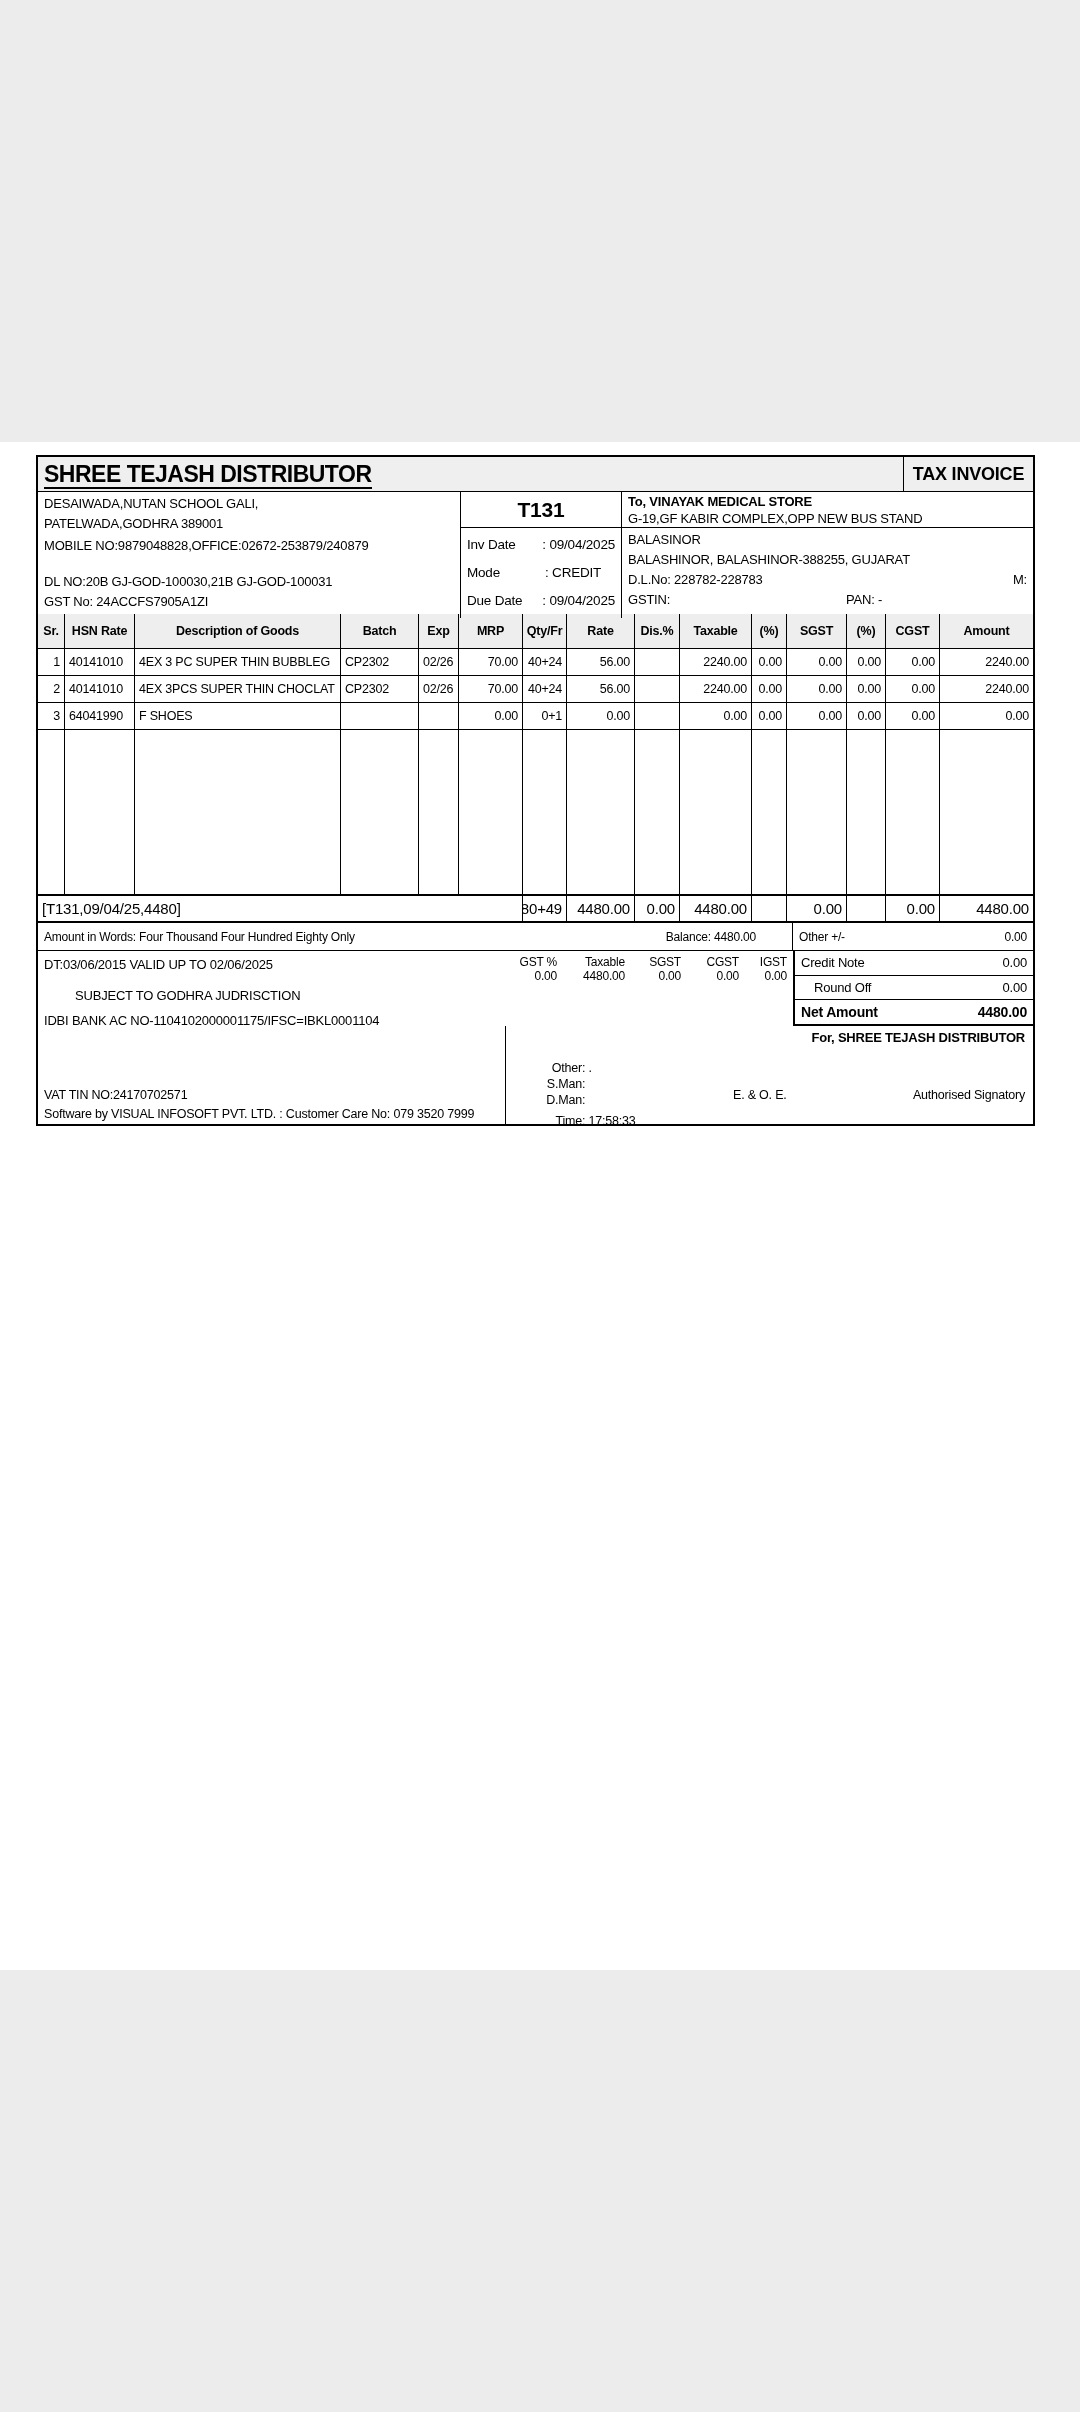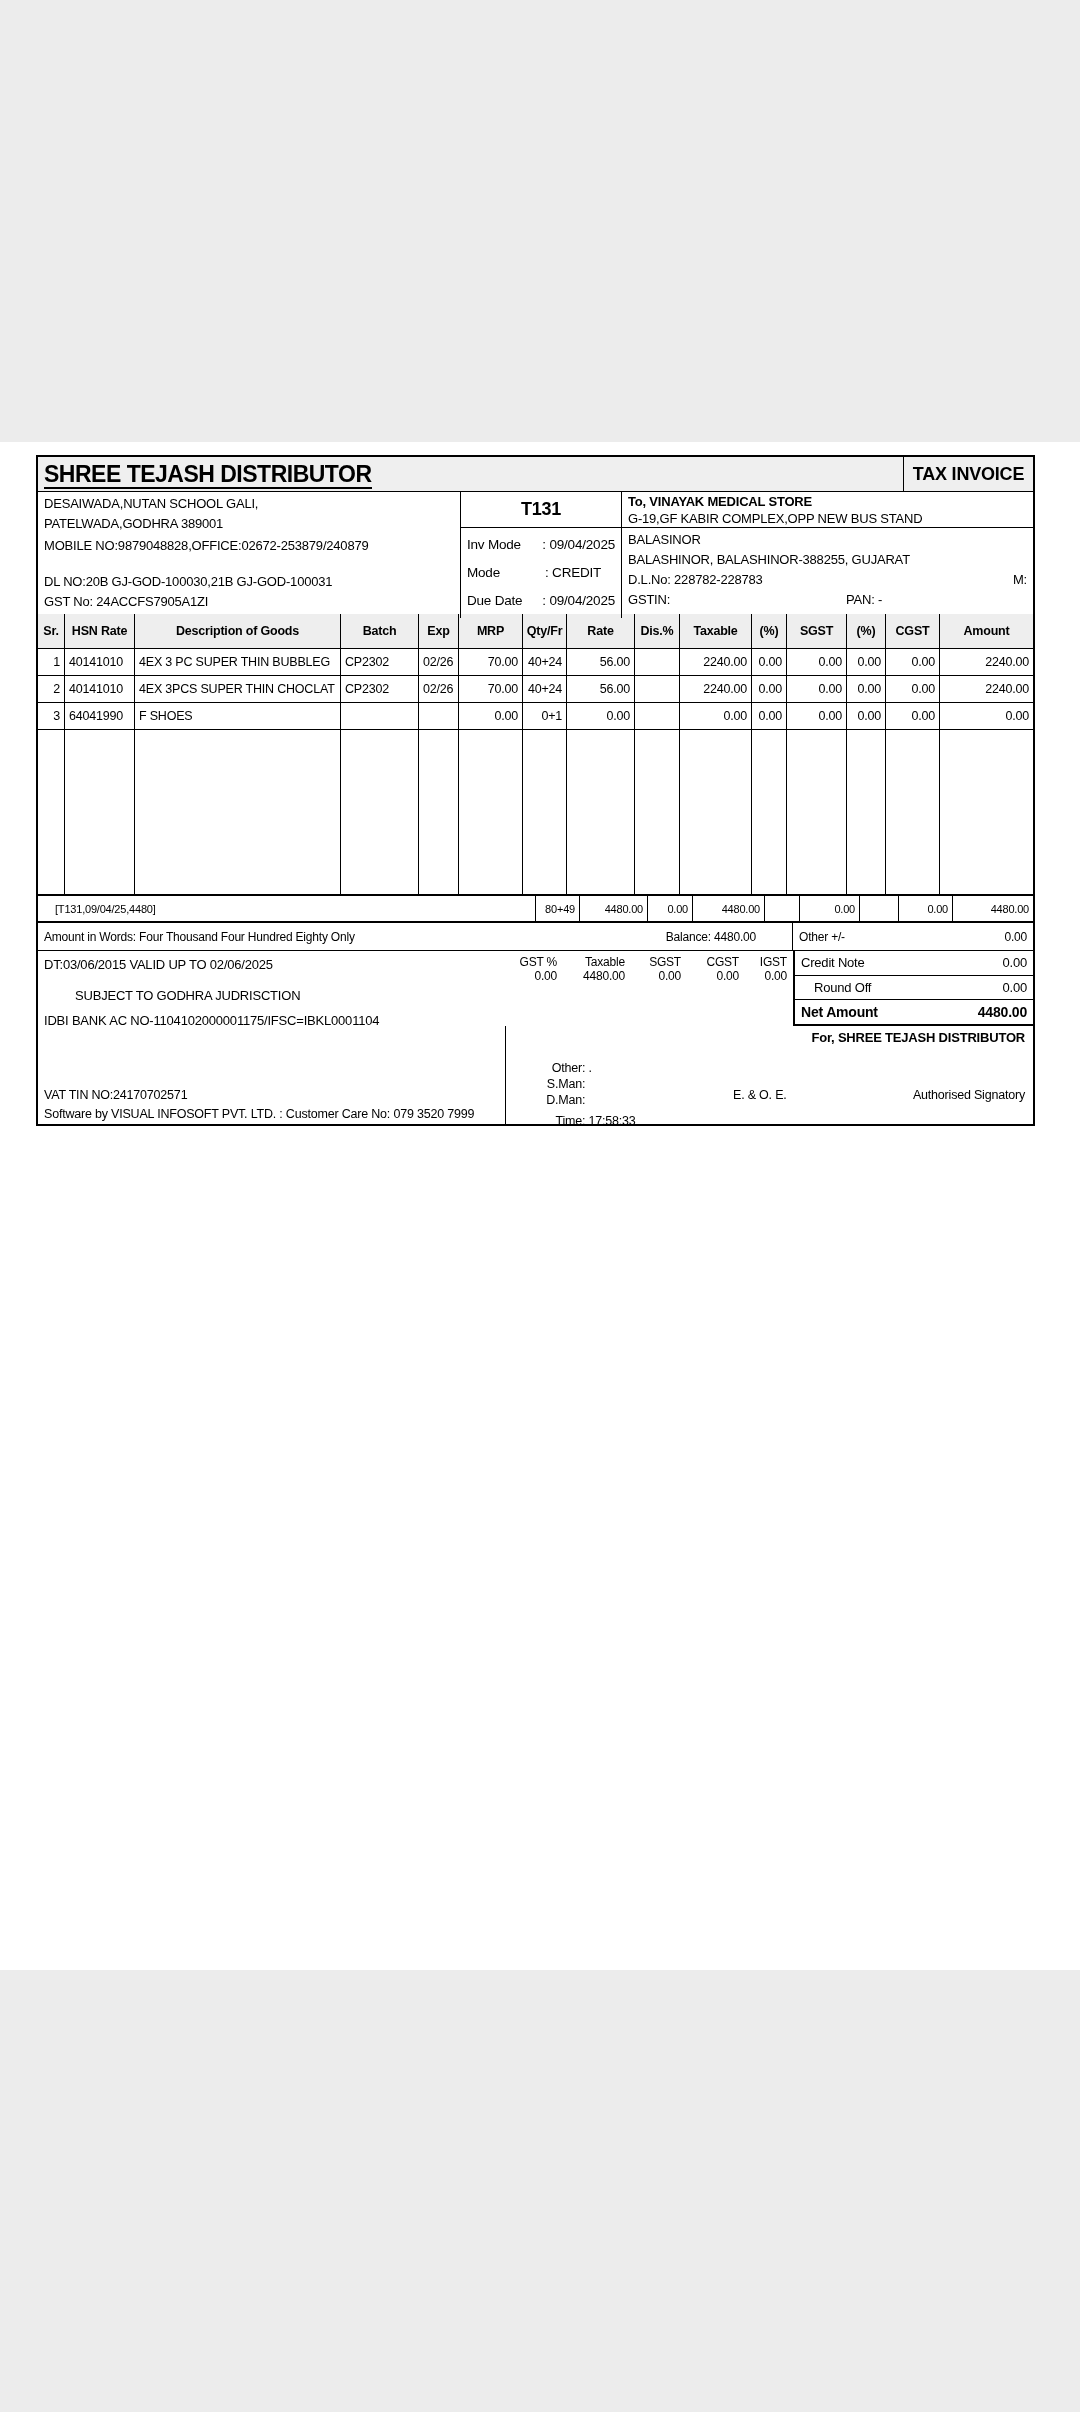--- a/index.html
+++ b/index.html
@@ -14,21 +14,21 @@
   .title-main span { border-bottom:2px solid #000; letter-spacing:-0.5px; }
   .tax-invoice { width:130px; border-left:1px solid #000; align-self:stretch; display:flex; align-items:center; justify-content:center; font-size:18px; font-weight:bold; }
 
   
   .header-grid { display:grid; grid-template-columns:423px 161px 1fr; height:122px; font-size:13px; }
   .h-left { border-right:1px solid #000; padding:2px 6px; }
   .h-left .ln { line-height:20px; white-space:nowrap; }
   .h-left .ln3 { line-height:23px; }
   .h-left .spacer { height:15px; }
   .h-mid { border-right:1px solid #000; display:flex; flex-direction:column; }
-  .t131 { height:36px; border-bottom:1px solid #000; display:flex; align-items:center; justify-content:center; font-size:18px; font-weight:bold; }
+  .t131 { height:36px; border-bottom:1px solid #000; display:flex; align-items:center; justify-content:center; font-size:21px; font-weight:bold; }
   .date-rows { padding:3px 6px; }
   .date-rows .dr { display:flex; line-height:28px; font-size:13.5px; white-space:nowrap; }
   .date-rows .dr .lbl { width:78px; }
   .h-right { display:flex; flex-direction:column; }
   .buyer-top { height:36px; border-bottom:1px solid #000; padding:1px 6px; }
   .buyer-top .b1 { font-weight:bold; line-height:17px; white-space:nowrap; }
   .buyer-top .b2 { line-height:17px; white-space:nowrap; }
   .buyer-rows { padding:2px 6px; position:relative; flex:1; }
   .buyer-rows .br { line-height:20px; white-space:nowrap; }
   .row-flex { display:flex; justify-content:space-between; }
@@ -36,21 +36,21 @@
 
   
   .tg { display:grid; grid-template-columns:27px 70px 206px 78px 40px 64px 44px 68px 45px 72px 35px 60px 39px 54px 1fr; }
   .tg > div { border-right:1px solid #000; padding:0 4px; display:flex; align-items:center; overflow:hidden; white-space:nowrap; }
   .tg > div:last-child { border-right:none; }
   .thead { height:35px; background:#eeeeee; border-bottom:1px solid #000; font-weight:bold; font-size:12.5px; }
   .thead > div { justify-content:center; padding:0 1px; }
   .trow { height:27px; border-bottom:1px solid #000; font-size:12.5px; }
   .tempty { height:166px; border-bottom:2px solid #000; }
   .tempty > div { align-items:stretch; }
-  .ttotal { height:27px; border-bottom:2px solid #000; font-size:11px;padding-left:13px; }
+  .ttotal { height:27px; border-bottom:2px solid #000; font-size:15px; }
   .ttotal .span6 { grid-column:1 / span 6; justify-content:flex-start; }
   .ta-r { justify-content:flex-end !important; }
   .ta-l { justify-content:flex-start !important; }
 
   
   .words-row { display:grid; grid-template-columns:755px 1fr; height:27px; font-size:12px; }
   .words-left { border-right:1px solid #000; display:flex; align-items:center; justify-content:space-between; padding:0 6px; }
   .words-balance { margin-right:30px; }
   .words-right { display:flex; align-items:center; justify-content:space-between; padding:0 6px; }
 
@@ -100,21 +100,21 @@
           <div class="ln">PATELWADA,GODHRA  389001</div>
           <div class="ln ln3">MOBILE NO:9879048828,OFFICE:02672-253879/240879</div>
           <div class="spacer"></div>
           <div class="ln">DL NO:20B GJ-GOD-100030,21B GJ-GOD-100031</div>
           <div class="ln">GST No: 24ACCFS7905A1ZI</div>
         </div>
         <div class="h-mid">
           <div class="t131">T131</div>
           <div class="date-rows">
             <div class="dr">
-              <span class="lbl">Inv Mode</span>
+              <span class="lbl">Inv Date</span>
               <span>: 09/04/2025</span>
             </div>
             <div class="dr">
               <span class="lbl">Mode</span>
               <span>: CREDIT</span>
             </div>
             <div class="dr">
               <span class="lbl">Due Date</span>
               <span>: 09/04/2025</span>
             </div>

